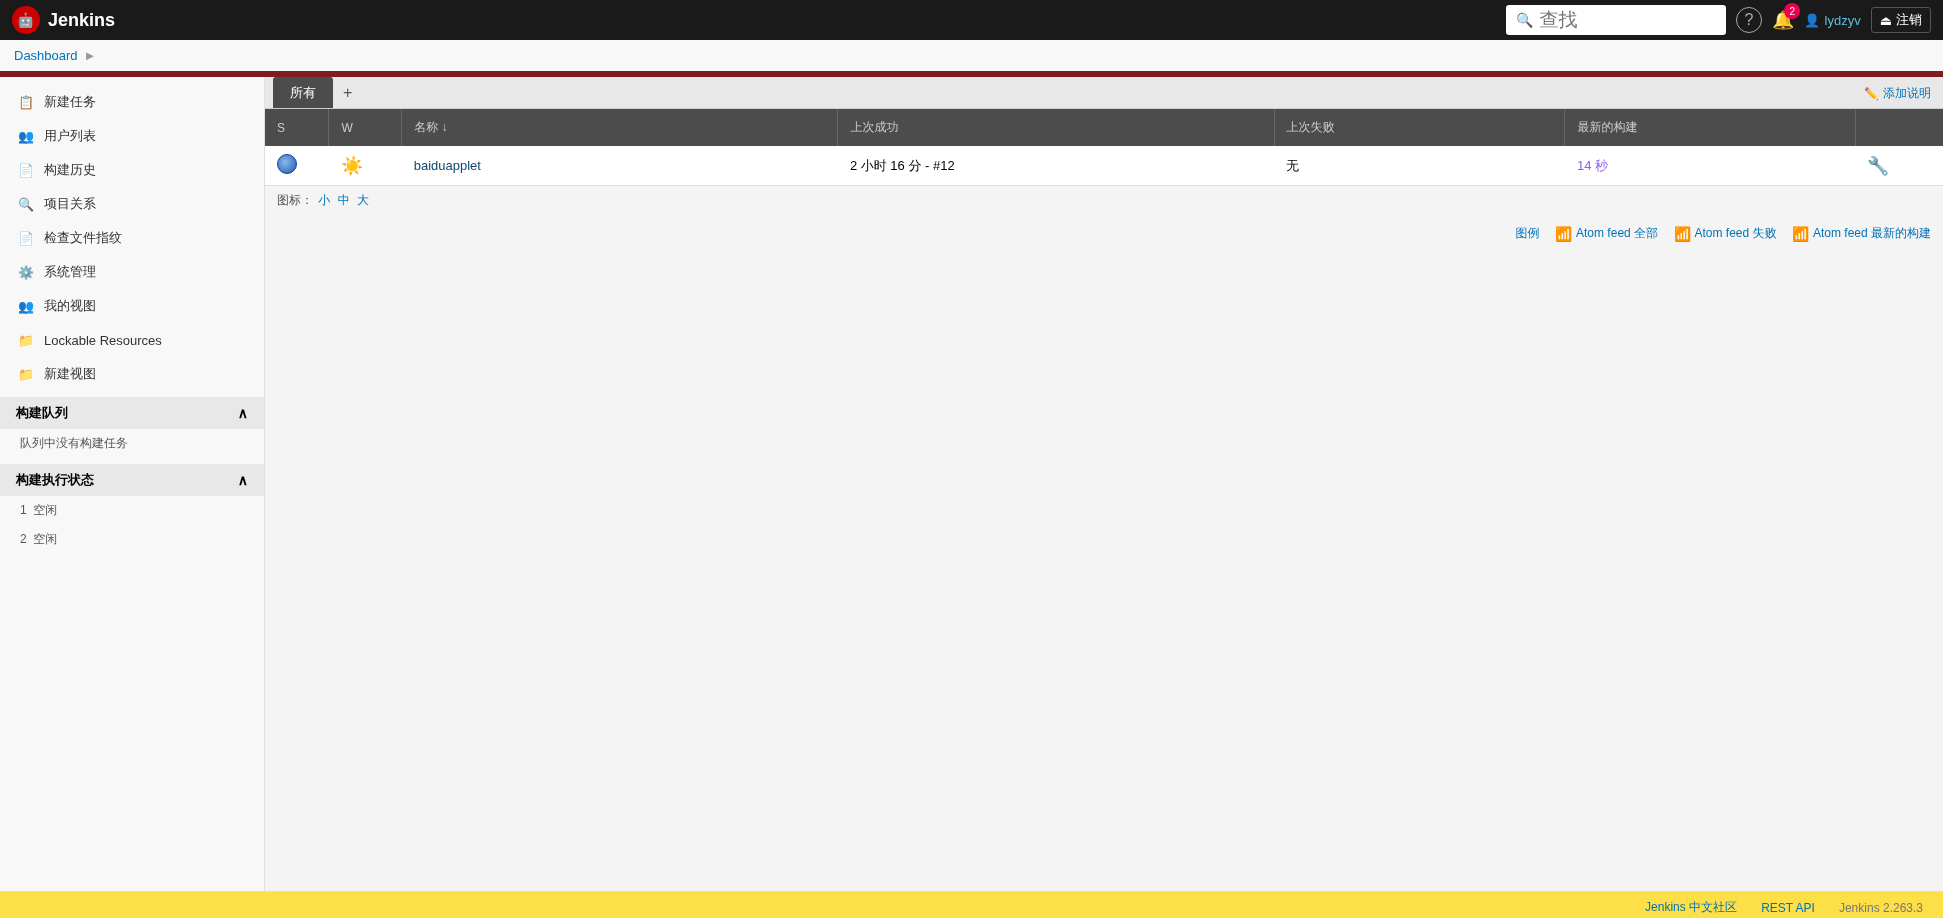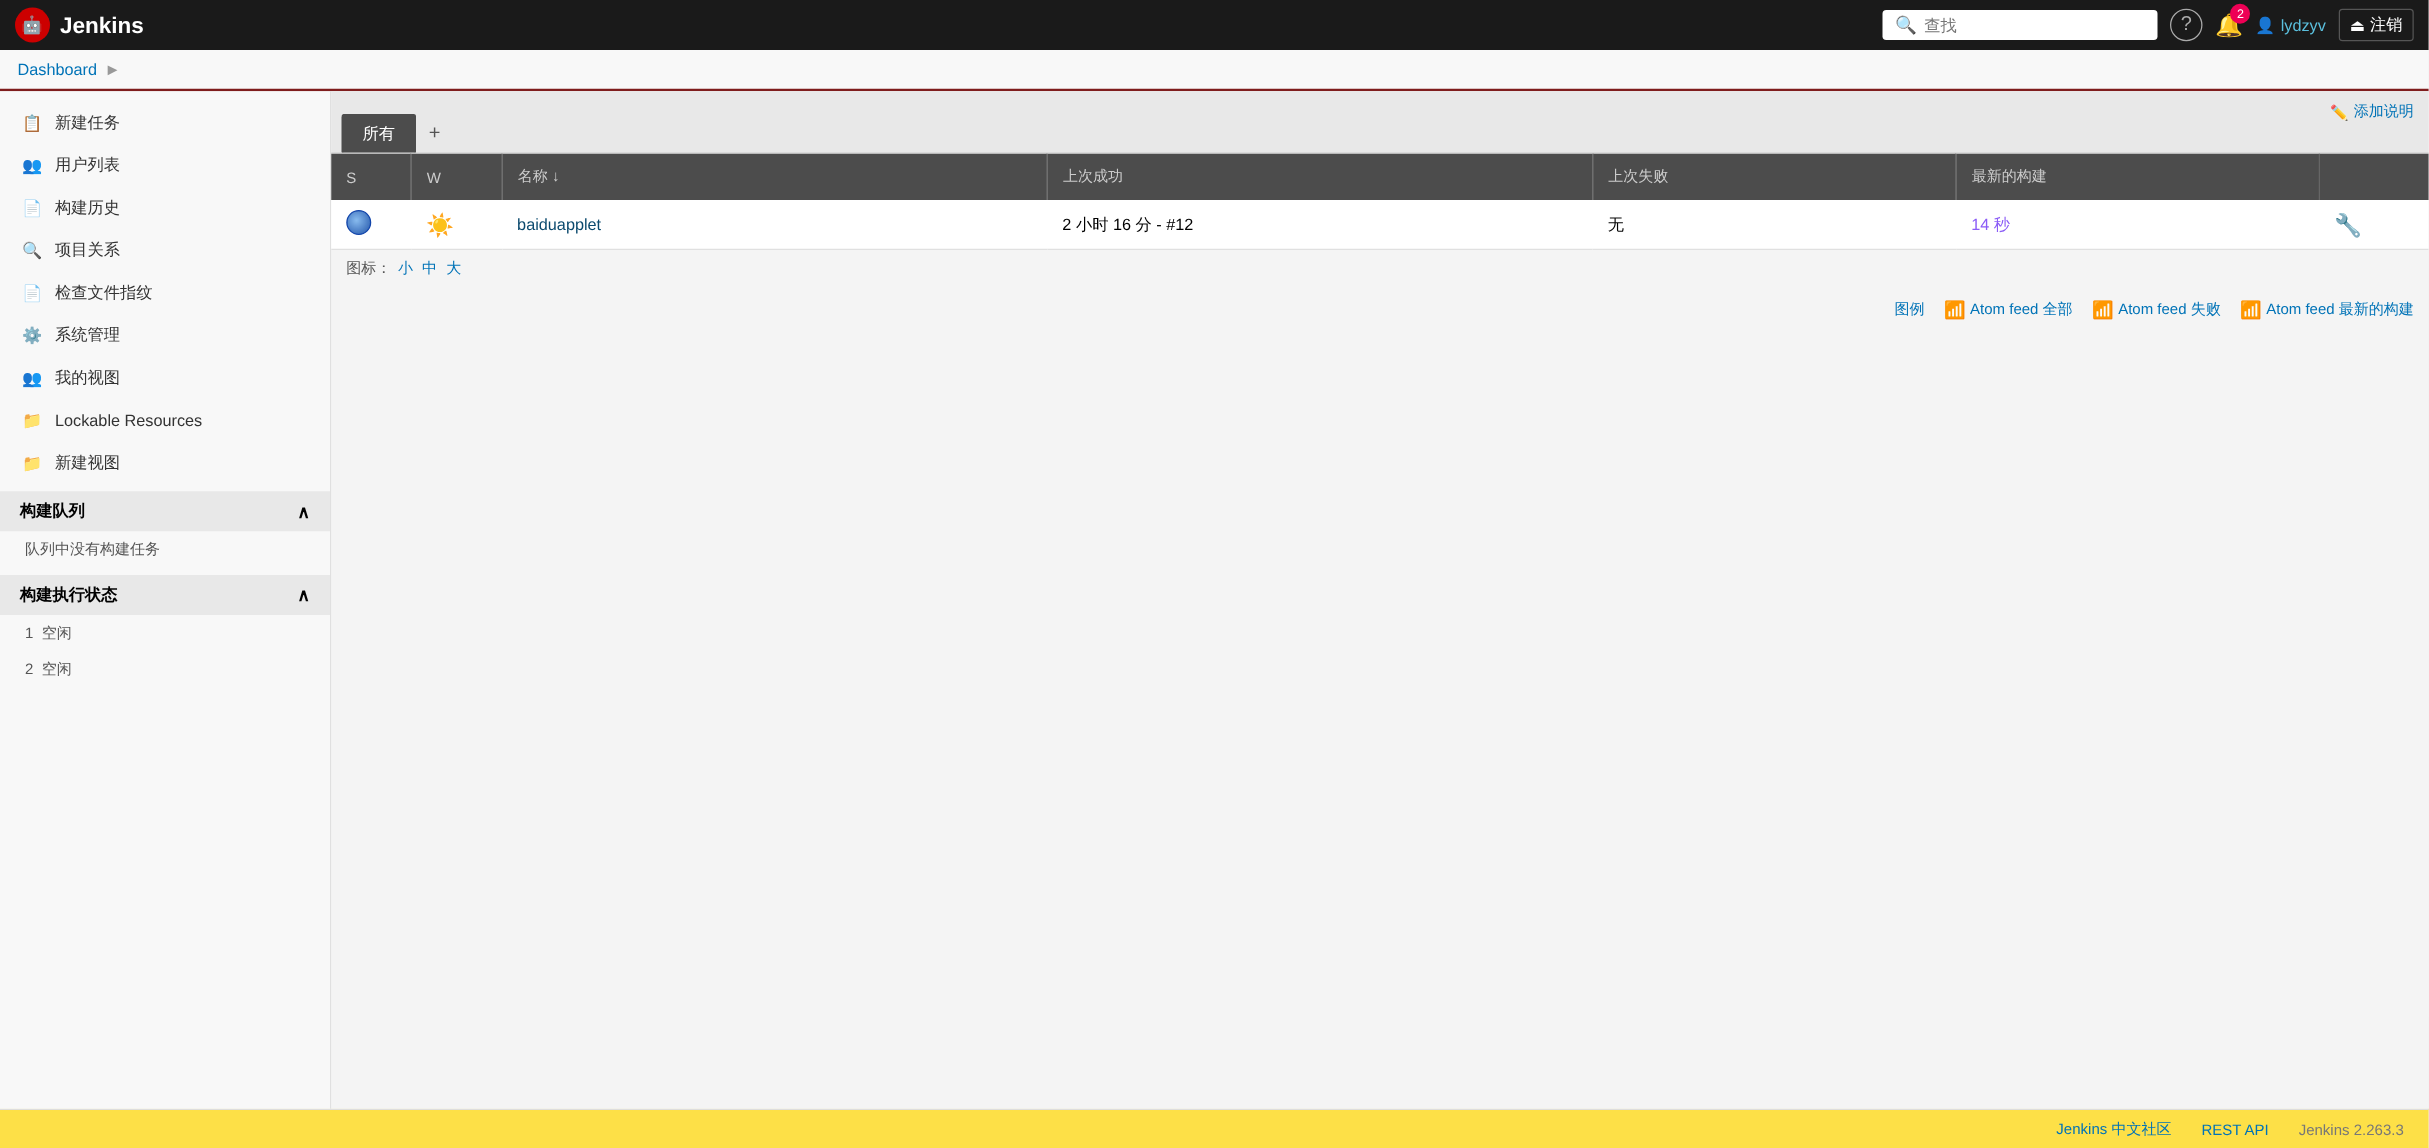--- a/index.html
+++ b/index.html
@@ -36,21 +36,21 @@
       padding: 4px 10px;
       font-size: 13px;
       width: 220px;
       display: flex;
       align-items: center;
       gap: 6px;
     }
     .search-box input {
       border: none;
       outline: none;
-      font-size: 13px;
+      font-size: 19px;
       width: 180px;
     }
     .search-icon { color: #888; font-size: 14px; }
     .help-btn {
       background: none; border: none; color: #aaa; font-size: 16px; cursor: pointer;
       width: 26px; height: 26px; border-radius: 50%; border: 1px solid #aaa;
       display: flex; align-items: center; justify-content: center;
     }
     .notif-bell {
       position: relative; color: #fff; font-size: 18px; cursor: pointer; display: flex; align-items: center;
@@ -60,21 +60,21 @@
       font-size: 10px; width: 16px; height: 16px;
       display: flex; align-items: center; justify-content: center;
       position: absolute; top: -6px; right: -6px;
     }
     .user-link { color: #5bc0de; font-size: 13px; cursor: pointer; display: flex; align-items: center; gap: 4px; }
     .logout-btn { color: #fff; font-size: 13px; cursor: pointer; display: flex; align-items: center; gap: 4px; border: 1px solid #555; padding: 3px 8px; border-radius: 3px; }
 
     
     #breadcrumb {
       background: #f8f8f8;
-      border-bottom: 2px solid #7f1d1d;
+      border-bottom: 6px solid #7f1d1d;
       padding: 8px 14px;
       font-size: 13px;
       display: flex;
       align-items: center;
       gap: 6px;
     }
     #breadcrumb a { color: #0073b7; text-decoration: none; }
     #breadcrumb .sep { color: #999; }
 
     
@@ -137,21 +137,21 @@
       display: flex; align-items: center; gap: 4px;
       text-decoration: none;
     }
 
     
     .tabs-bar {
       display: flex;
       align-items: center;
       background: #e8e8e8;
       border-bottom: 1px solid #ccc;
-      padding-top: 18px;
+      padding-top: 0;
     }
     .tab {
       padding: 6px 16px;
       font-size: 13px;
       cursor: pointer;
       border: 1px solid #ccc;
       border-bottom: none;
       background: #e0e0e0;
       margin-left: 8px;
       border-radius: 3px 3px 0 0;

